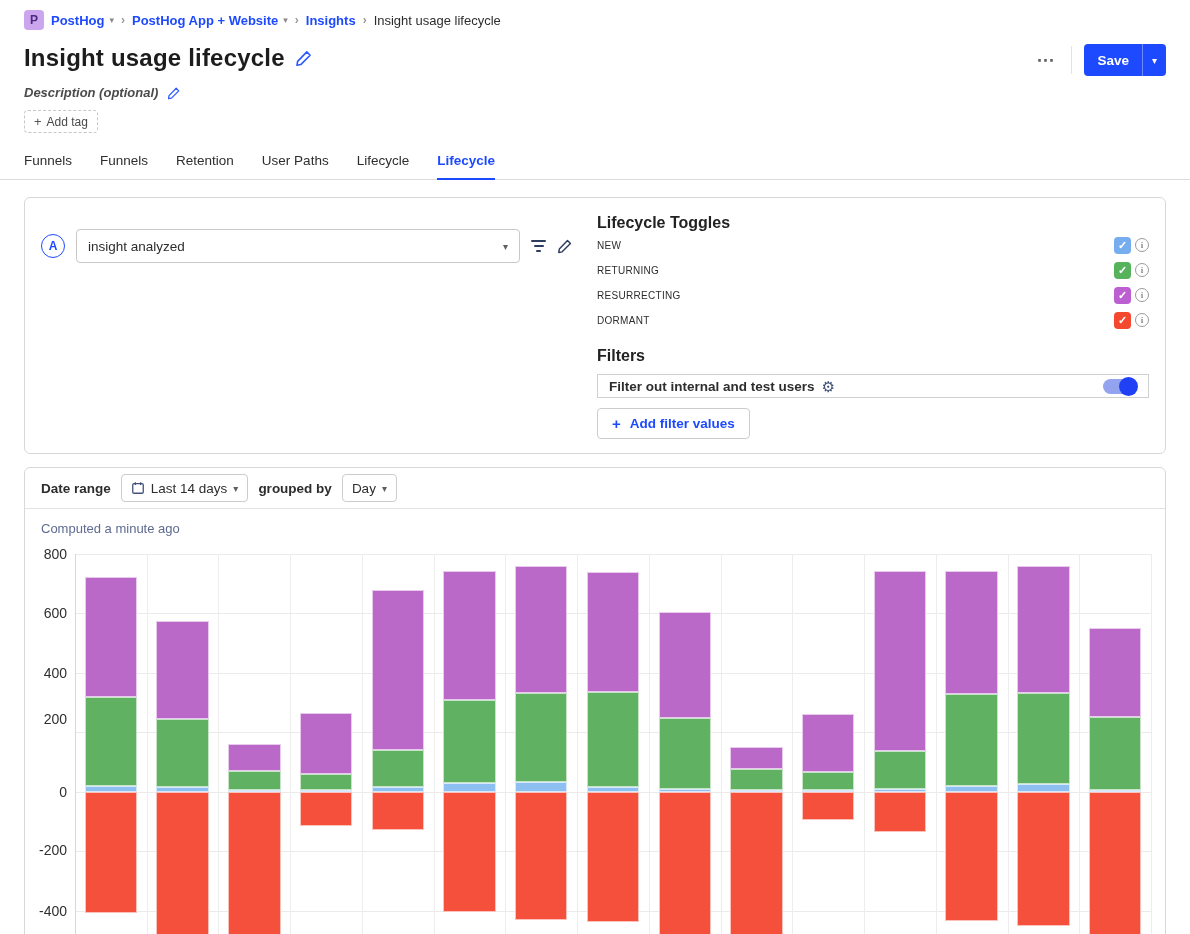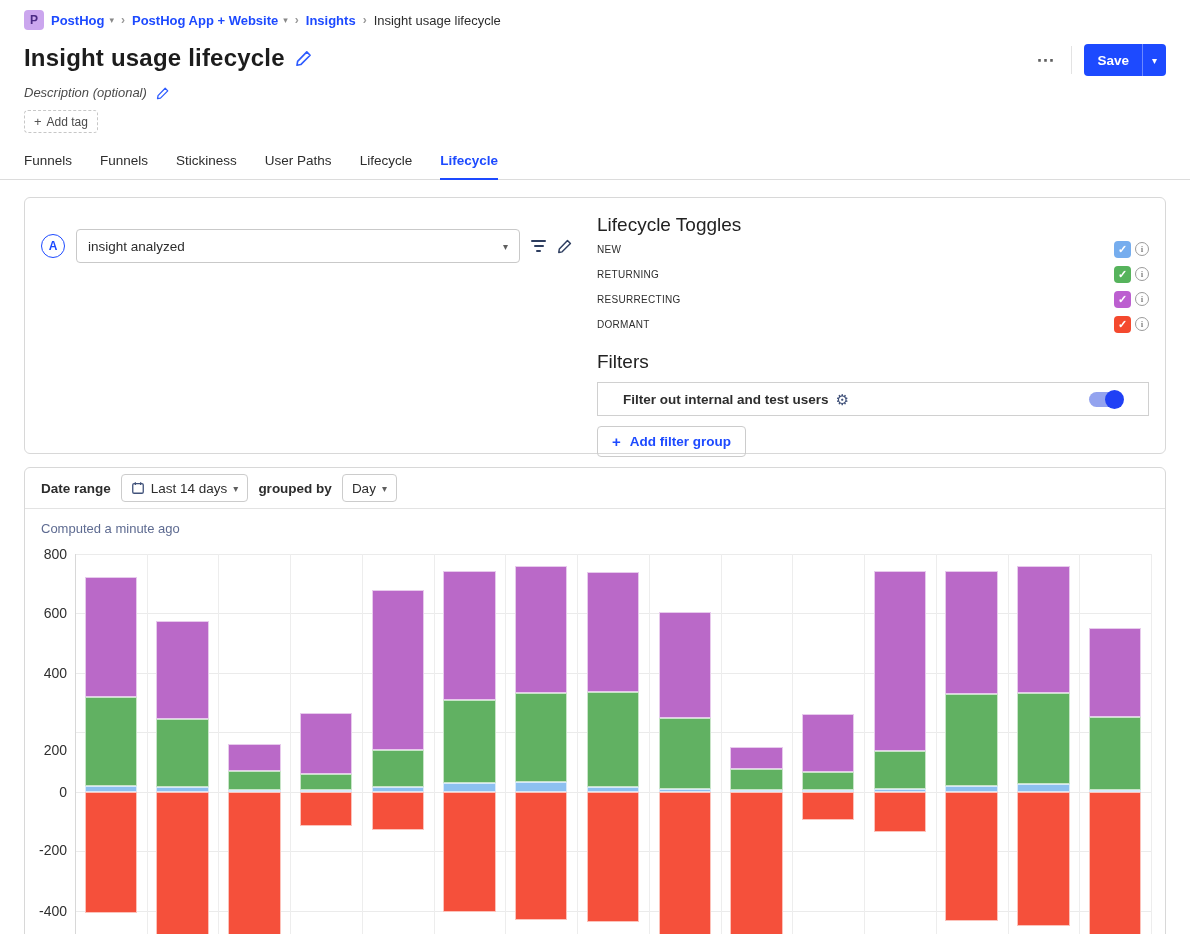--- a/index.html
+++ b/index.html
@@ -21,21 +21,21 @@
   .page-title { font-size:24px; font-weight:700; color:#1c1c1c; letter-spacing:.2px; }
   .pencil-blue { color:#2d5bff; cursor:pointer; display:inline-flex; }
   .header-right { margin-left:auto; display:flex; align-items:center; gap:12px; }
   .more-btn { color:#5f5f5f; font-size:18px; font-weight:700; letter-spacing:1px; cursor:pointer; padding:0 4px; }
   .vdiv { width:1px; height:28px; background:#e3e3e3; }
   .save-btn { display:flex; height:32px; background:#1d4aff; border-radius:4px; overflow:hidden; cursor:pointer; }
   .save-main { color:#fff; font-size:13.5px; font-weight:600; display:flex; align-items:center; padding:0 13px; }
   .save-caret { display:flex; align-items:center; padding:0 9px; border-left:1px solid rgba(255,255,255,.35);
     color:#fff; font-size:10px; }
 
-  .desc-row { padding:9px 24px 0 24px; display:flex; align-items:center; gap:9px; }
+  .desc-row { padding:9px 24px 0 24px; display:flex; align-items:center; gap:9px;font-weight:bold; }
   .desc-text { font-size:13px; font-style:italic; color:#4b4b4b; }
   .add-tag { margin:10px 24px 0 24px; display:inline-flex; align-items:center; gap:5px; font-size:12px; color:#4a4a4a;
     border:1px dashed #c7c7c7; border-radius:4px; padding:3px 9px; cursor:pointer; width:fit-content; }
   .add-tag .plus { font-size:13px; color:#555; }
 
   
   .tabs { margin-top:14px; display:flex; gap:28px; padding:0 24px; border-bottom:1px solid #dcdcdc; }
   .tab { font-size:13.5px; padding:6px 0 10px 0; cursor:pointer; color:#2d2d2d; }
   .tab.active { color:#1d4aff; font-weight:600; border-bottom:2.5px solid #1d4aff; margin-bottom:-1px; }
 
@@ -49,33 +49,33 @@
   .series-badge { width:24px; height:24px; border-radius:50%; border:1.5px solid #1d4aff; color:#1d4aff;
     font-size:12px; font-weight:700; display:flex; align-items:center; justify-content:center; flex:none; cursor:pointer; }
   .event-select { flex:1; max-width:473px; height:34px; border:1px solid #c9c9c9; border-radius:4px;
     display:flex; align-items:center; padding:0 11px; font-size:13.5px; cursor:pointer; background:#fff; }
   .event-select .caret { margin-left:auto; color:#5f5f5f; font-size:10px; }
   .icon-btn { color:#2d3d5f; cursor:pointer; display:inline-flex; align-items:center; }
   .filter-lines { display:flex; flex-direction:column; gap:3px; align-items:center; }
   .filter-lines span { height:2px; background:#2d3d5f; border-radius:1px; display:block; }
 
   .q-right { width:552px; }
-  .sec-heading { font-size:19px; font-weight:400; color:#222; }
+  .sec-heading { font-size:16px; font-weight:700; color:#222; }
   .toggle-row { display:flex; align-items:center; height:24px; margin-top:1px; }
   .toggle-row:first-of-type { margin-top:7px; }
   .lc-label { font-size:10px; letter-spacing:.03em; color:#2d2d2d; font-weight:500; }
   .toggle-right { margin-left:auto; display:flex; align-items:center; gap:4px; }
   .lc-check { width:17px; height:17px; border-radius:4px; color:#fff; font-size:11px; font-weight:700;
     display:flex; align-items:center; justify-content:center; cursor:pointer; }
   .info-icon { width:14px; height:14px; border-radius:50%; border:1.4px solid #9b9b9b; color:#8a8a8a;
     font-size:9px; font-weight:700; display:flex; align-items:center; justify-content:center; cursor:pointer;
     font-family:"Liberation Serif", serif; }
   .filters-heading { margin-top:15px; }
-  .filter-box { margin-top:9px; height:34px; border:1px solid #d0d0d0; border-radius:0; display:flex;
-    align-items:center; padding:0 25px; gap:7px; }
+  .filter-box { margin-top:9px; height:24px; border:1px solid #d0d0d0; border-radius:0; display:flex;
+    align-items:center; padding:0 11px; gap:7px; }
   .filter-box-label { font-size:13.5px; font-weight:600; color:#2d2d2d; }
   .gear { color:#41527a; font-size:15px; cursor:pointer; line-height:1; }
   .lemon-switch { margin-left:auto; position:relative; width:34px; height:15px; border-radius:8px;
     background:#93a3ef; cursor:pointer; flex:none; }
   .lemon-switch .knob { position:absolute; right:-1px; top:-2px; width:19px; height:19px; border-radius:50%;
     background:#2040f5; }
   .add-filter-group { margin-top:10px; display:inline-flex; align-items:center; gap:9px; height:31px;
     border:1px solid #ccc; border-radius:4px; padding:0 14px; color:#1d4aff; font-size:13.5px; font-weight:600; cursor:pointer; }
 
   
@@ -148,21 +148,21 @@
 </div>
 <div class="add-tag">
   <span class="plus">+</span>
   <span>Add tag</span>
 </div>
 
 
 <div class="tabs">
   <span class="tab">Funnels</span>
   <span class="tab">Funnels</span>
-  <span class="tab">Stickiness</span>
+  <span class="tab">Retention</span>
   <span class="tab">User Paths</span>
   <span class="tab">Lifecycle</span>
   <span class="tab active">Lifecycle</span>
 </div>
 
 
 <div class="panel panel-query">
   <div class="q-left">
     <div class="event-row">
       <span class="series-badge">A</span>
@@ -220,21 +220,21 @@
     <div class="sec-heading filters-heading">Filters</div>
     <div class="filter-box">
       <span class="filter-box-label">Filter out internal and test users</span>
       <span class="gear">⚙</span>
       <span class="lemon-switch">
           <span class="knob"></span>
         </span>
     </div>
     <div class="add-filter-group">
       <span style="font-size:15px;">+</span>
-      <span>Add filter group</span>
+      <span>Add filter values</span>
     </div>
   </div>
 </div>
 
 
 <div class="panel panel-chart">
   <div class="controls-row">
     <span class="ctl-label">Date range</span>
     <span class="ctl-btn">
       <span class="cal-icon">
@@ -253,21 +253,21 @@
       <span class="caret">▾</span>
     </span>
   </div>
 
   <div class="chart-area">
     <div class="computed">Computed a minute ago</div>
     <div class="y-labels" id="y-axis-labels">
         <div class="ytick" style="top: 45px;">800</div>
         <div class="ytick" style="top: 104.419px;">600</div>
         <div class="ytick" style="top: 163.838px;">400</div>
-        <div class="ytick" style="top: 241px;">200</div>
+        <div class="ytick" style="top: 210px;">200</div>
         <div class="ytick" style="top: 282.677px;">0</div>
         <div class="ytick" style="top: 341px;">-200</div>
         <div class="ytick" style="top: 401.515px;">-400</div>
       </div>
     <div id="plot-area">
         <div class="hgrid" style="top: 0px;"></div>
         <div class="hgrid" style="top: 59.4192px;"></div>
         <div class="hgrid" style="top: 118.838px;"></div>
         <div class="hgrid" style="top: 178.258px;"></div>
         <div class="hgrid" style="top: 237.677px;"></div>

